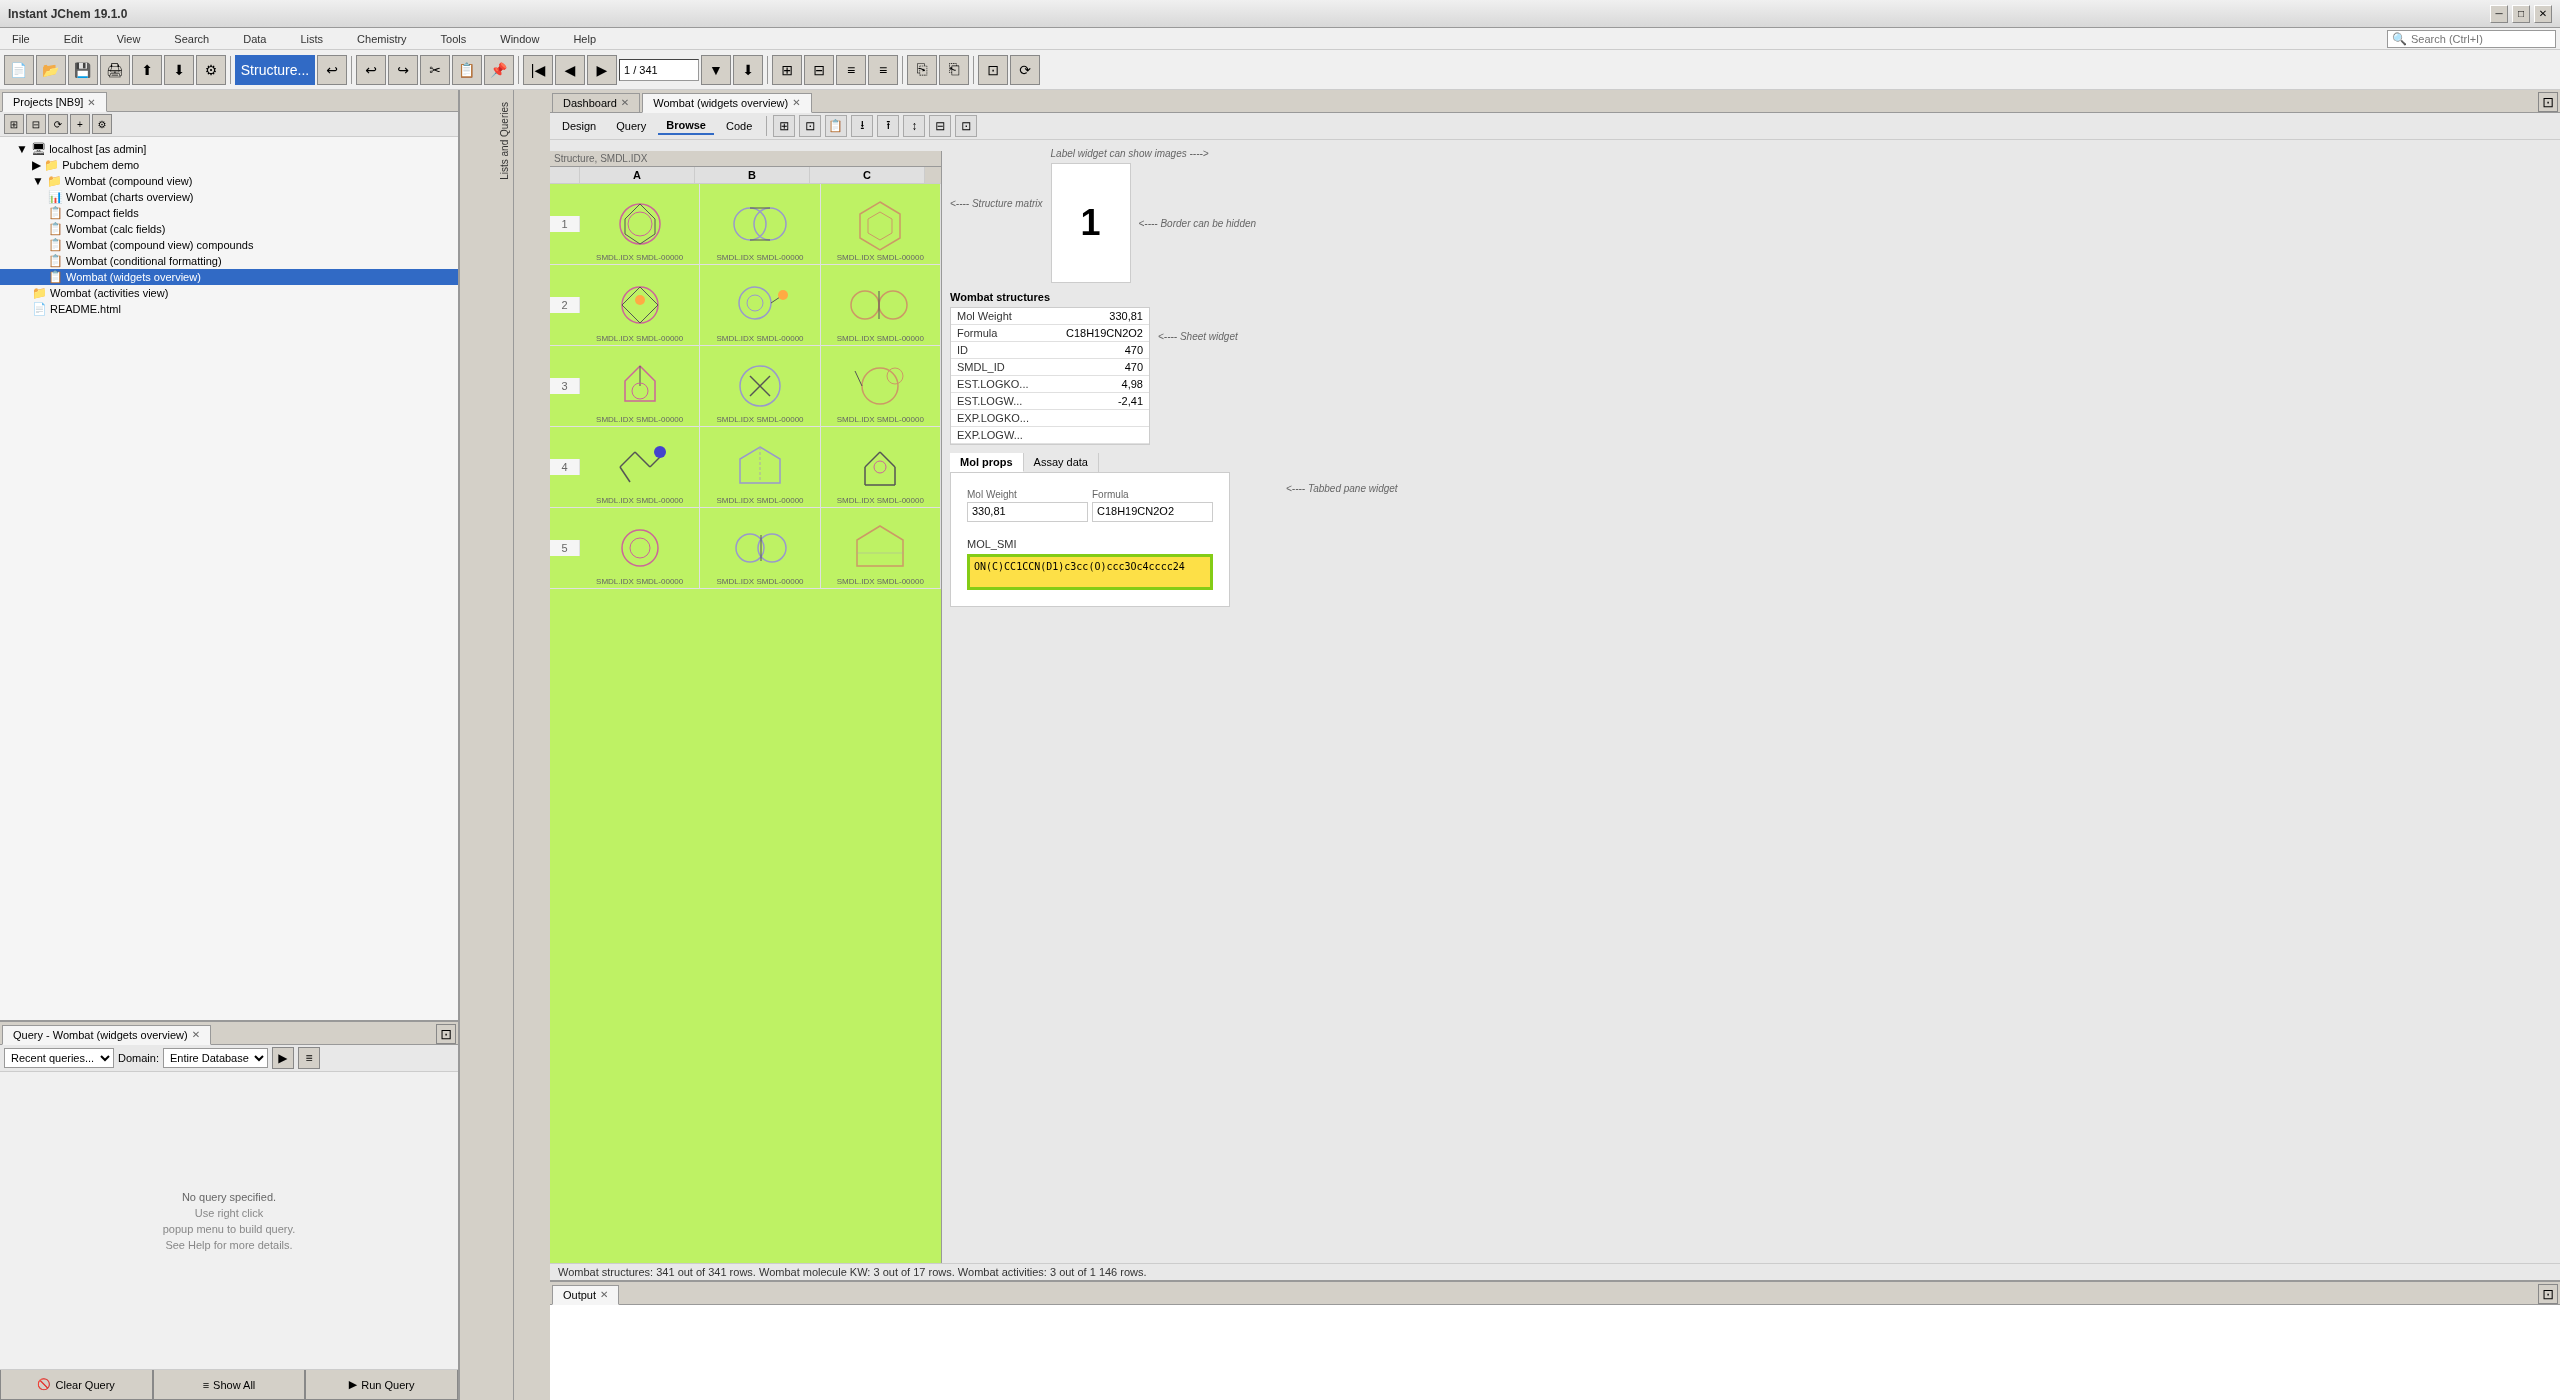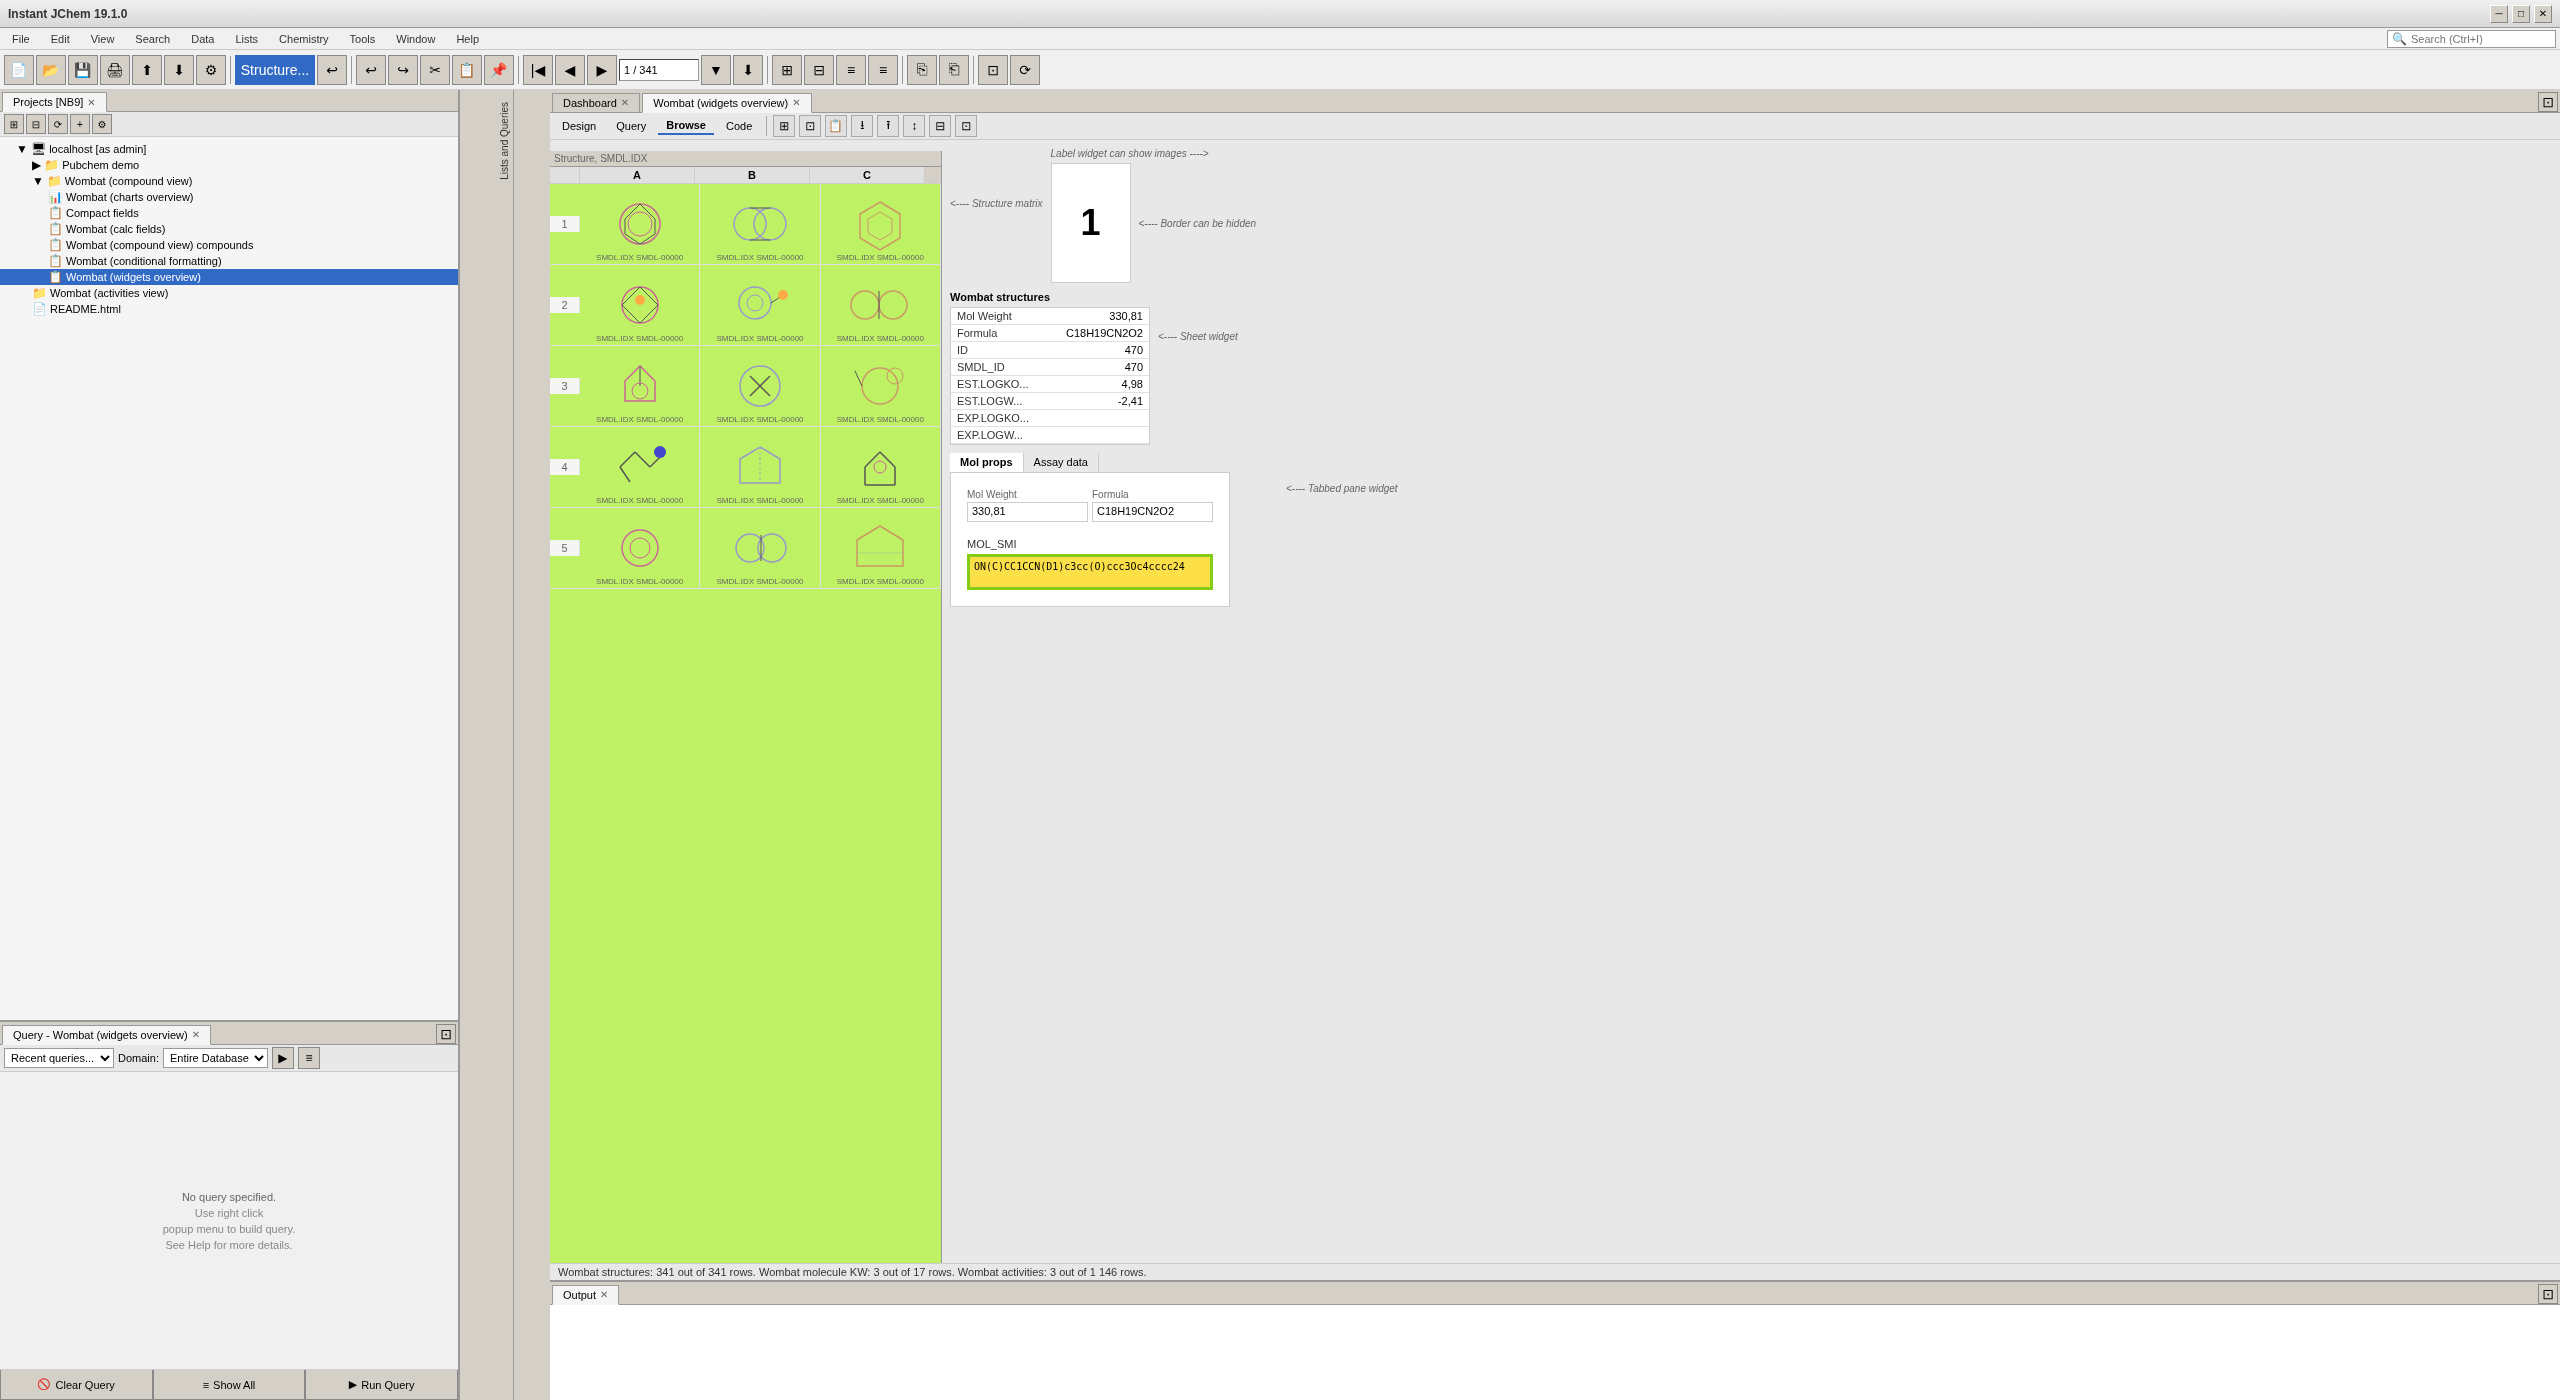--- a/index.html
+++ b/index.html
@@ -28,21 +28,21 @@
     }
 
     
     .menu-bar {
       background: #f0f0f0;
       height: 22px;
       display: flex;
       align-items: center;
       padding: 0 4px;
       border-bottom: 1px solid #ccc;
-      gap: 5px;
+      gap: 18px;
     }
     .menu-item {
       padding: 2px 8px;
       font-size: 11px;
       cursor: pointer;
       color: #333;
     }
 
     
     .toolbar {

